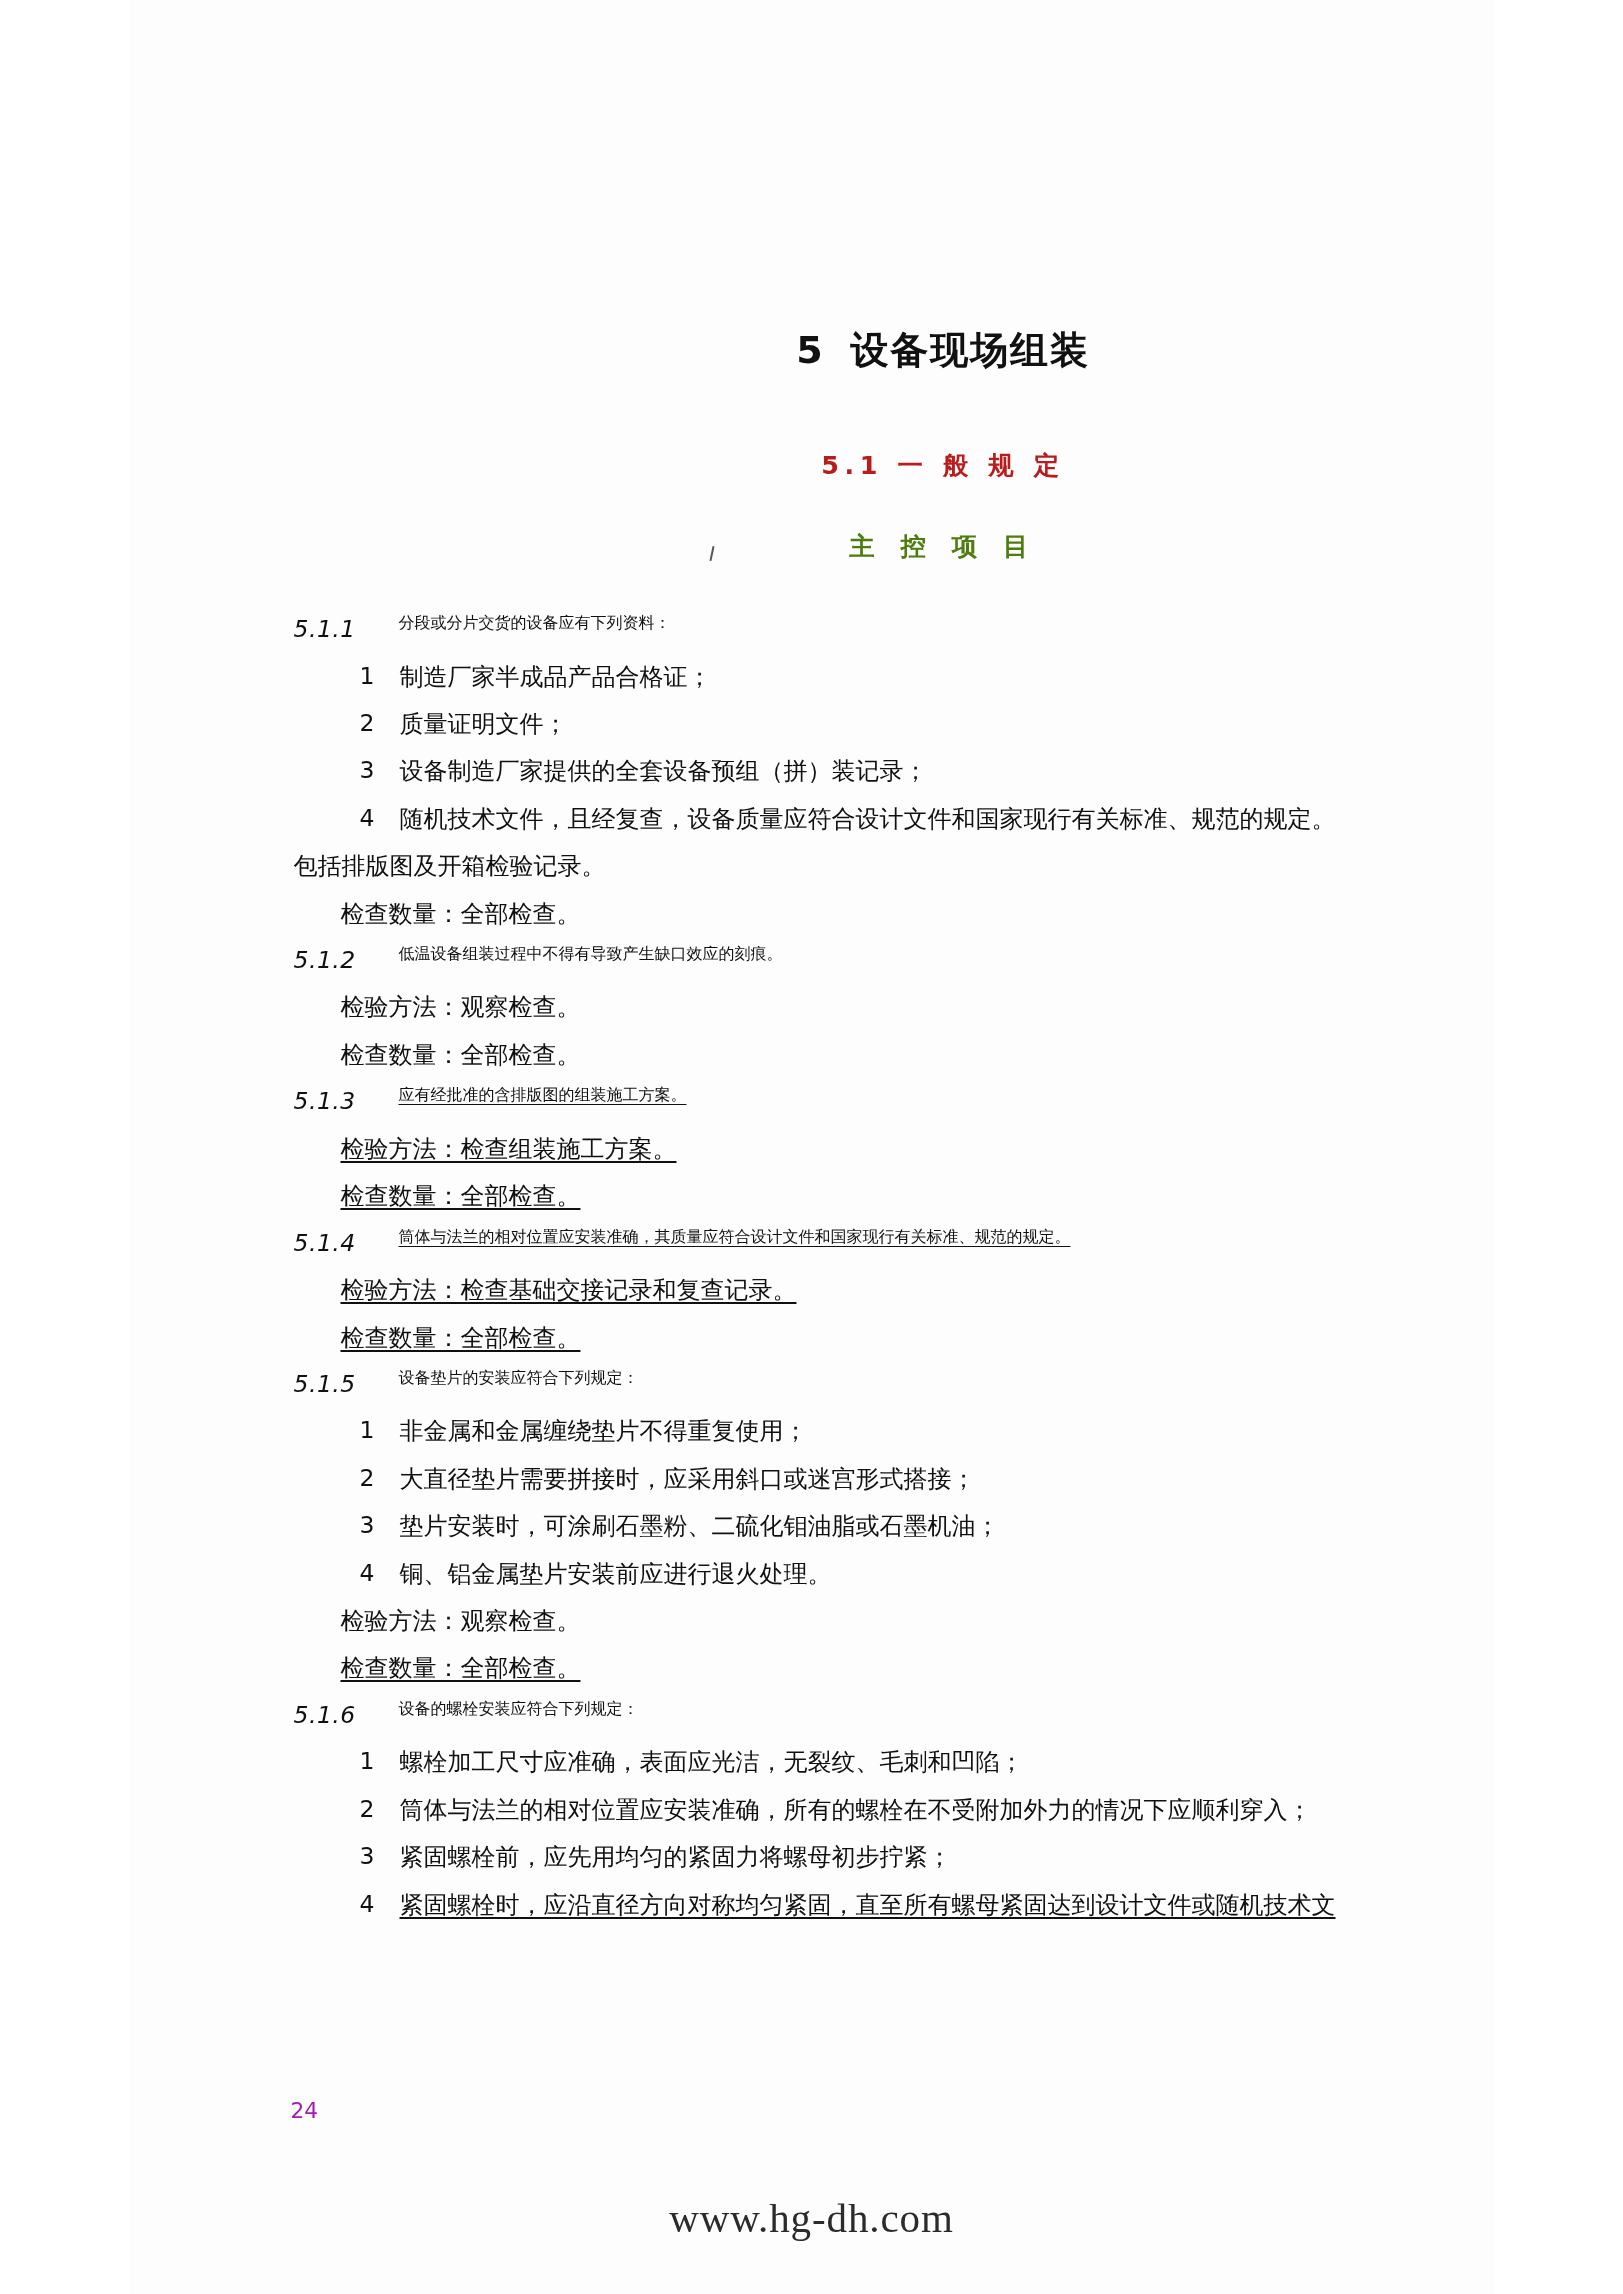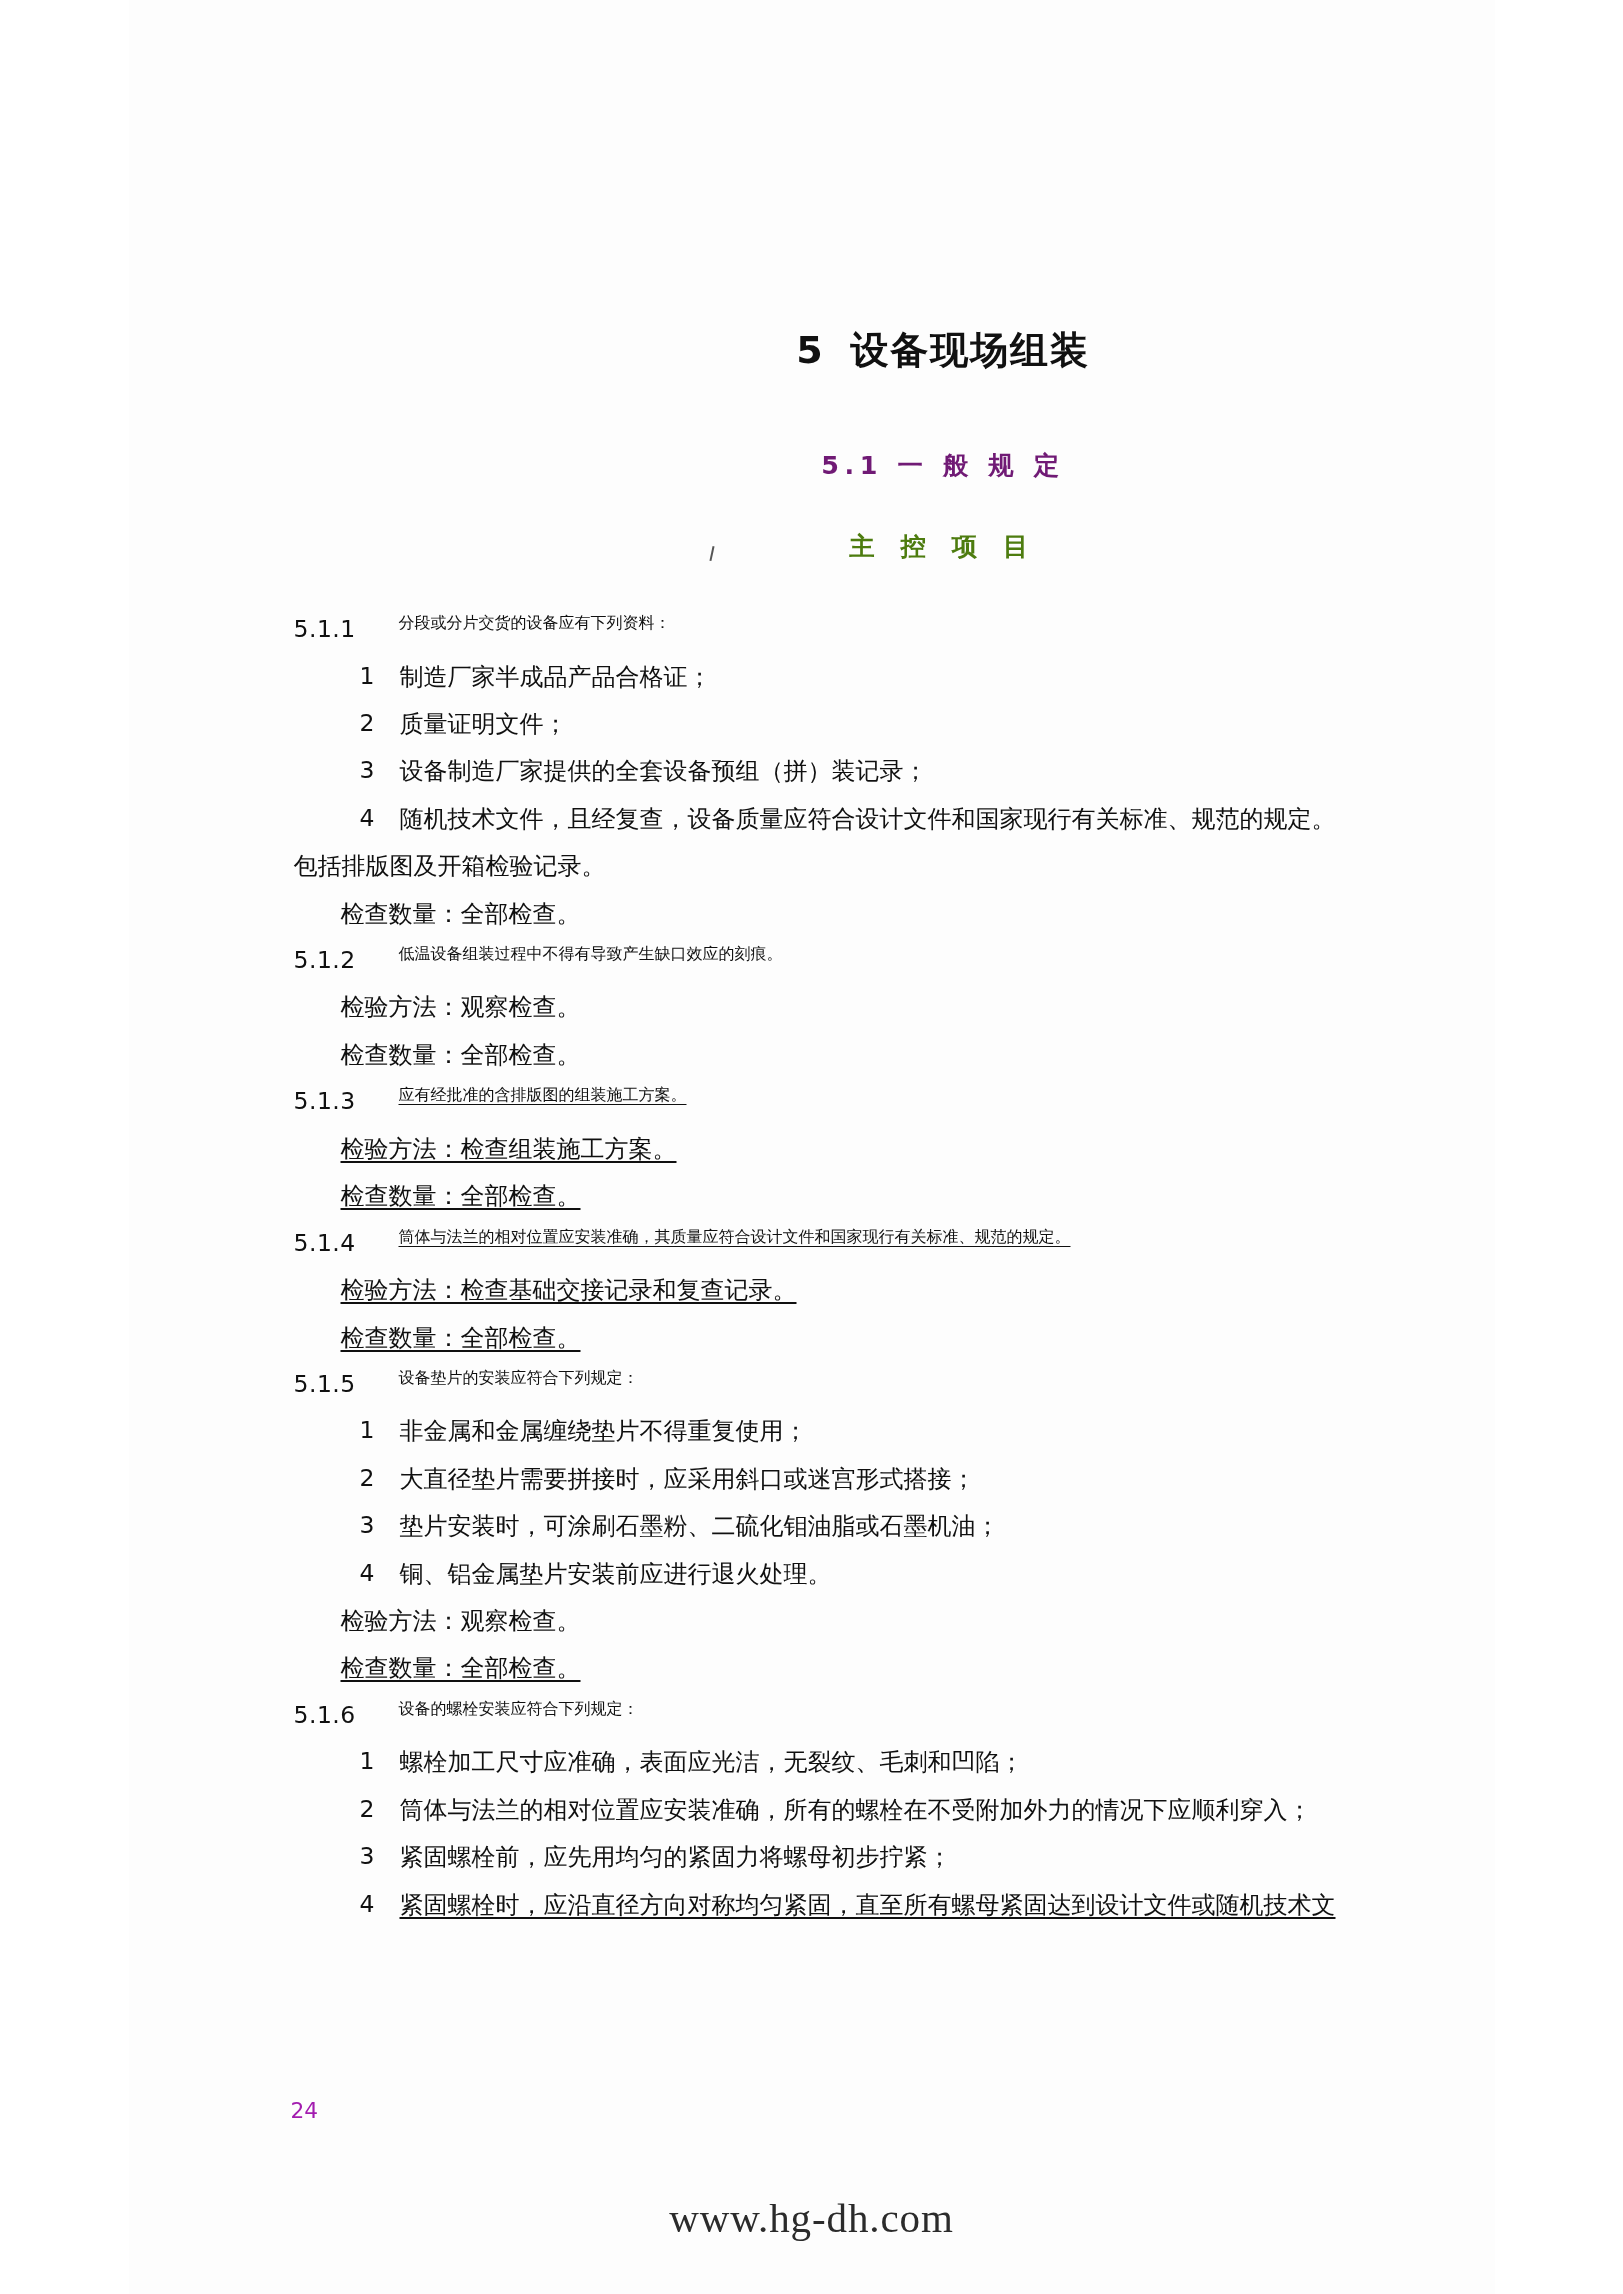--- a/index.html
+++ b/index.html
@@ -35,21 +35,21 @@
   }
   .chapter-title .num {
     margin-right: 26px;
   }
   .section-title {
     text-align: center;
     font-size: 25.4px;
     font-weight: bold;
     letter-spacing: 5.6px;
     margin-top: 73px;
-    color: #701a75;
+    color: #b91c1c;
   }
   .subsection-title {
     text-align: center;
     font-size: 25.4px;
     font-weight: bold;
     letter-spacing: 8.5px;
     margin-top: 47px;
     color: #4d7c0f;
   }
   .body-block {
@@ -60,20 +60,21 @@
   .clause {
     display: flex;
     align-items: flex-start;
     margin-top: 4.7px;
   }
   .clause-num {
     width: 105px;
     flex: 0 0 105px;
     font-size: 23.5px;
     letter-spacing: 0.5px;
+    font-style: italic;
   }
   .clause-text {
     flex: 1;
     font-size: 16px;
     text-align: justify;
     font-family: Liberation Serif, serif;
   }
   .item {
     display: flex;
     align-items: flex-start;

